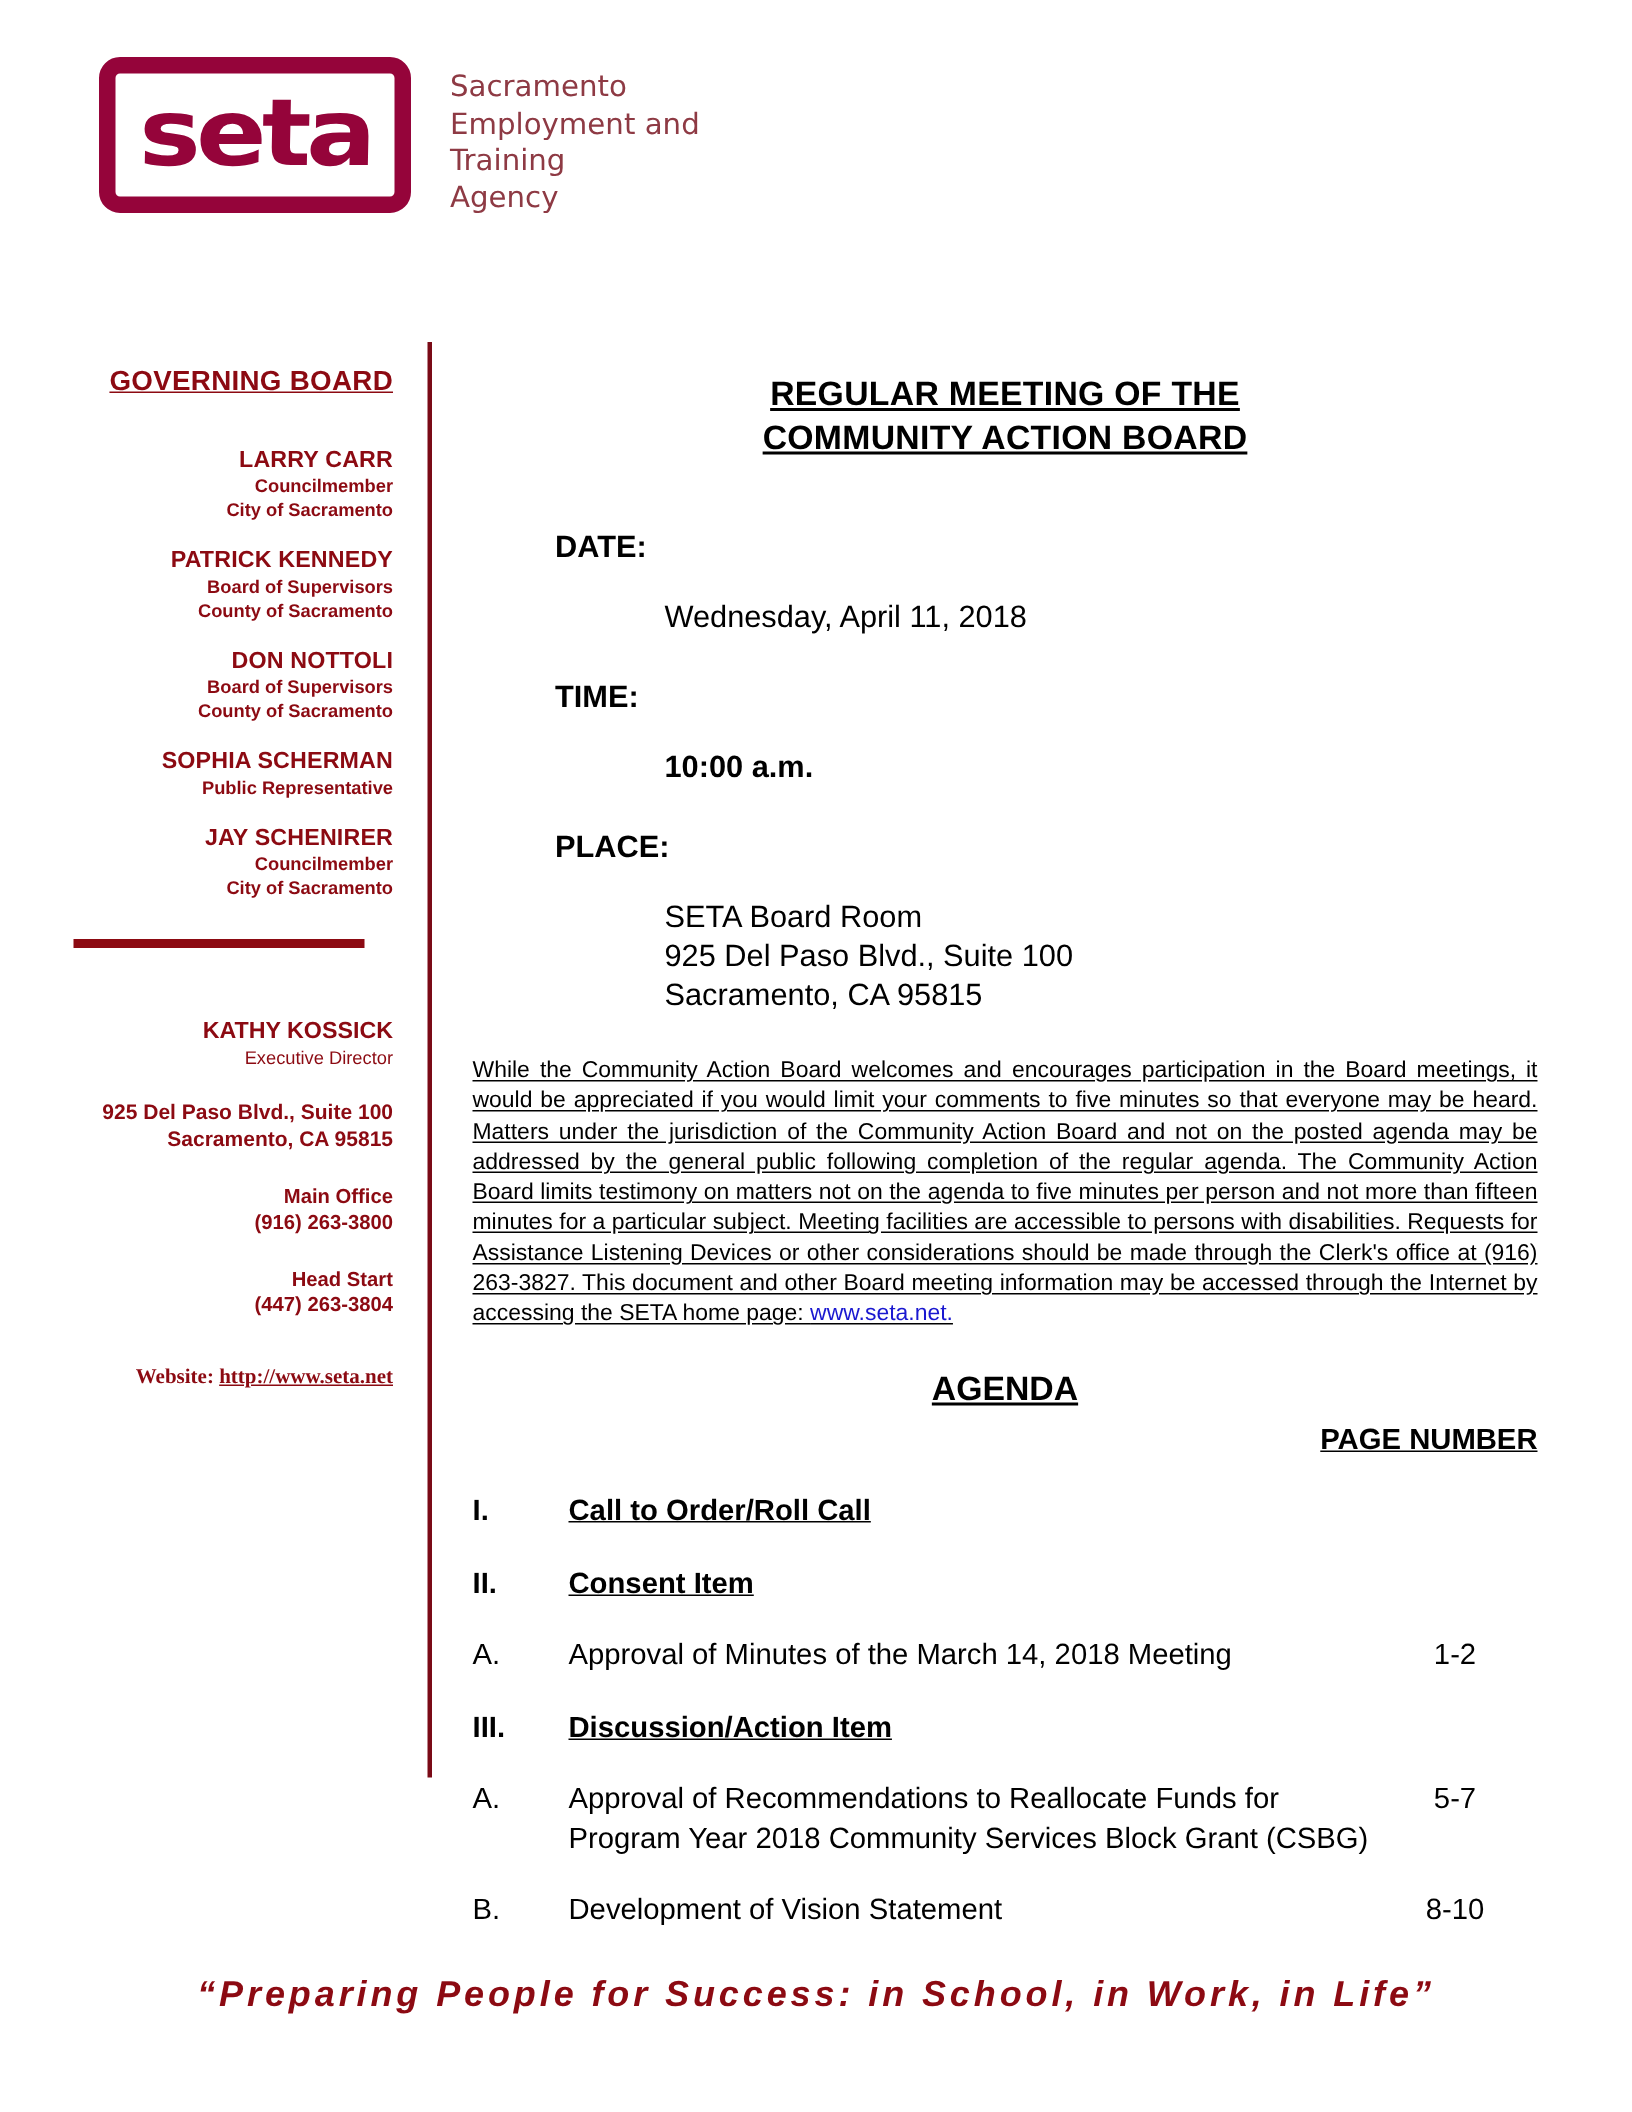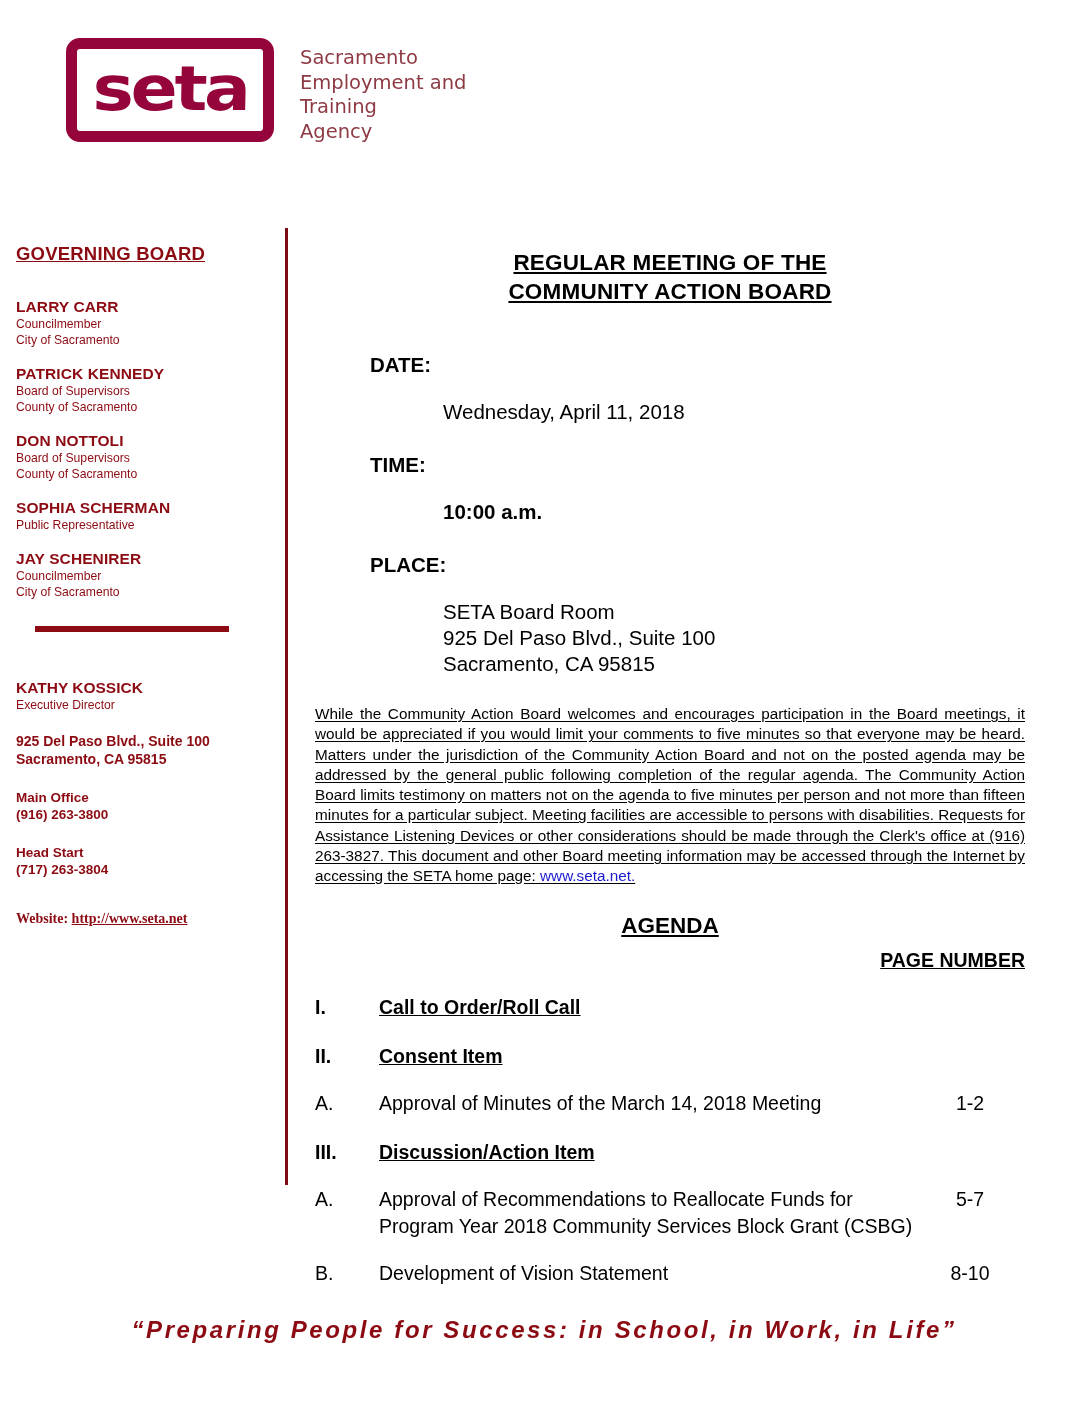--- a/index.html
+++ b/index.html
@@ -63,44 +63,44 @@
     left: 285px;
     top: 228px;
     width: 3px;
     height: 957px;
     background: #7A0A16;
   }
 
   
   .sidebar {
     position: absolute;
-    left: 16px;
+    left: 30px;
     top: 243px;
     width: 232px;
-    text-align: left;
+    text-align: right;
     color: #8C0A12;
   }
   .sidebar-title {
     font-size: 18.5px;
     font-weight: bold;
     text-decoration: underline;
     letter-spacing: 0.2px;
     margin-bottom: 32px;
   }
   .board-member { margin-bottom: 16px; }
   .member-name {
     font-size: 15.5px;
     font-weight: bold;
     line-height: 19px;
     letter-spacing: 0.1px;
   }
   .member-role {
     font-size: 12.2px;
     line-height: 16px;
-    font-weight: normal;
+    font-weight: bold;
   }
 
   .rule-horiz {
     width: 194px;
     height: 6px;
     background: #8C0A12;
     margin: 26px auto 0 auto;
   }
 
   .exec-block { margin-top: 46px; }
@@ -293,21 +293,21 @@
     <div>Sacramento, CA 95815</div>
   </div>
 
   <div class="phone-block">
     <div>Main Office</div>
     <div>(916) 263-3800</div>
   </div>
 
   <div class="phone-block">
     <div>Head Start</div>
-    <div>(717) 263-3804</div>
+    <div>(447) 263-3804</div>
   </div>
 
   <div class="website-line">
     <span>Website:</span>
     <span class="url">http://www.seta.net</span>
   </div>
 </div>
 
 <div class="main">
 

